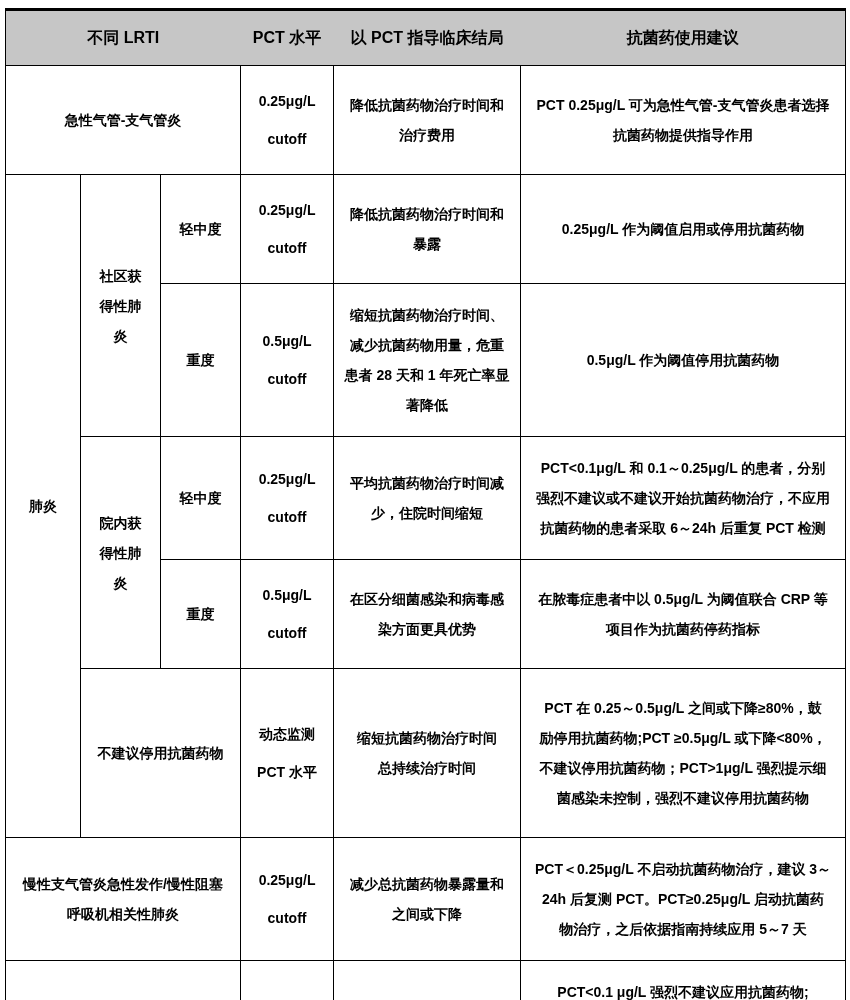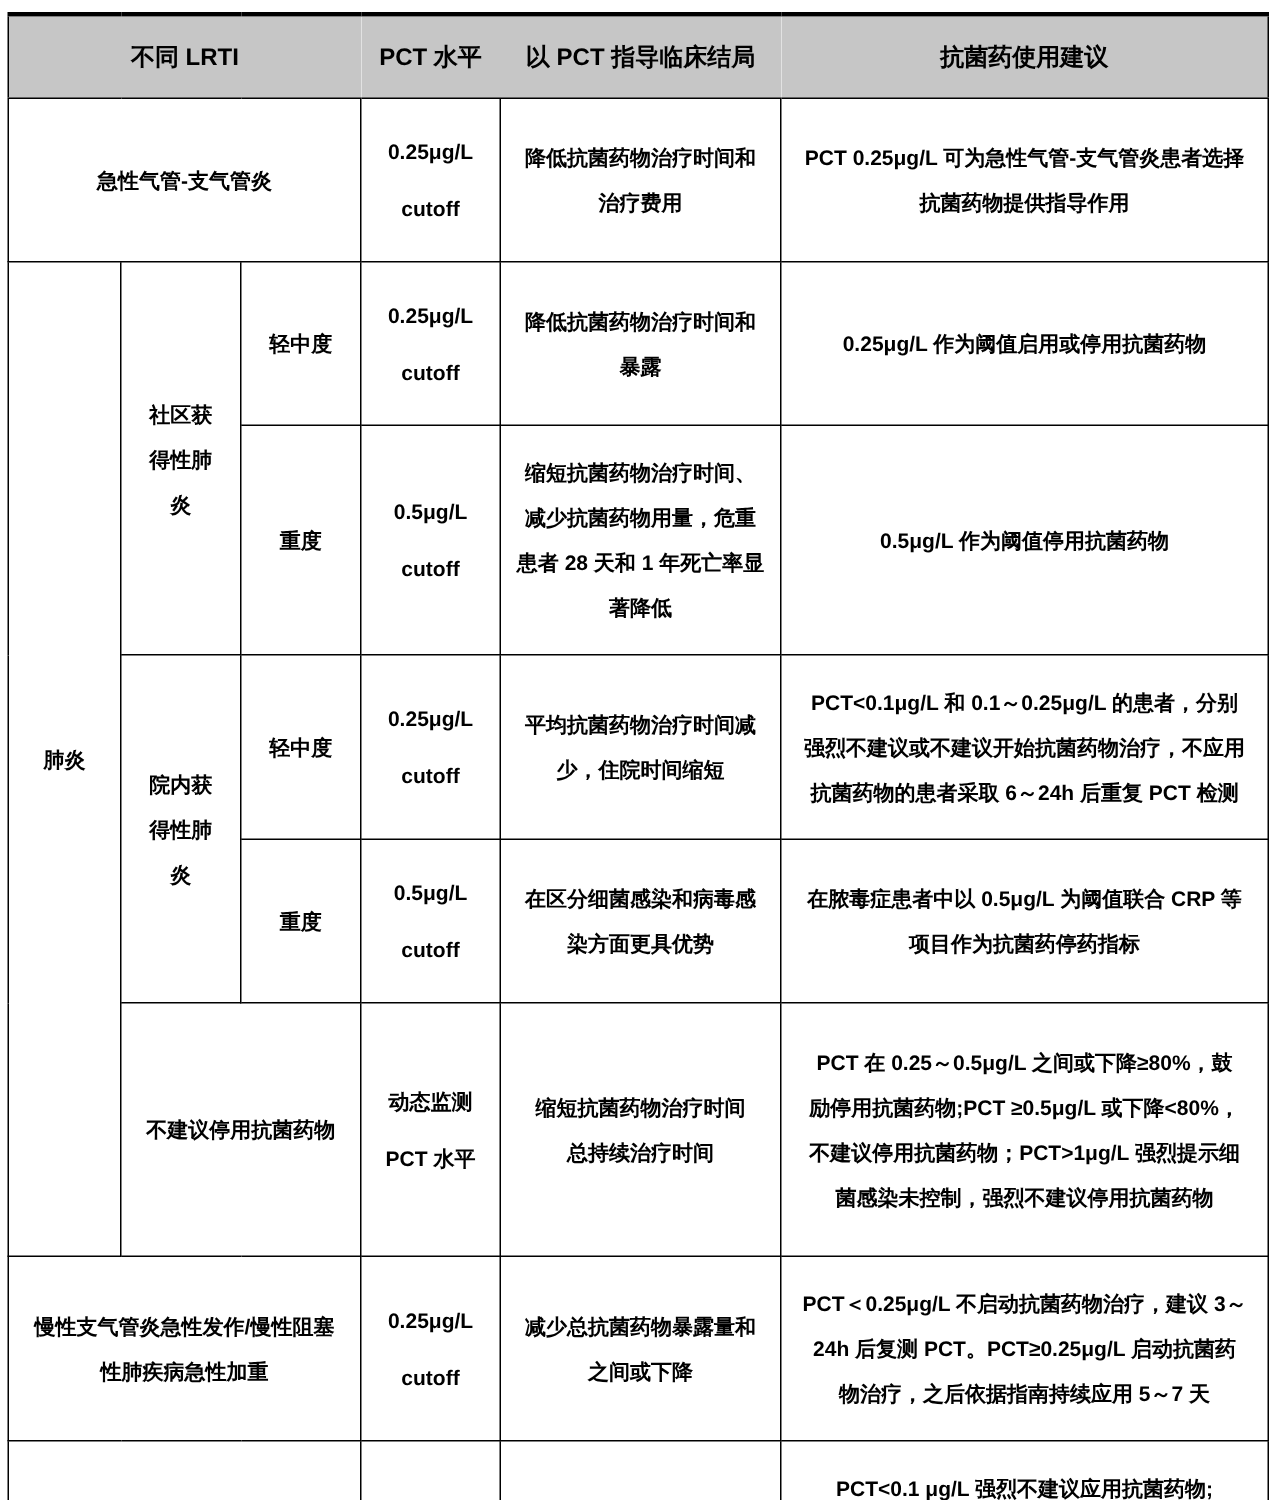--- a/index.html
+++ b/index.html
@@ -141,21 +141,21 @@
 PCT 水平</td>
         <td>缩短抗菌药物治疗时间
 总持续治疗时间</td>
         <td>PCT 在 0.25～0.5μg/L 之间或下降≥80%，鼓
 励停用抗菌药物;PCT ≥0.5μg/L 或下降&lt;80%，
 不建议停用抗菌药物；PCT&gt;1μg/L 强烈提示细
 菌感染未控制，强烈不建议停用抗菌药物</td>
       </tr>
       <tr class="h111">
         <td colspan="3">慢性支气管炎急性发作/慢性阻塞
-性肺疾病急性加重</td>
+呼吸机相关性肺炎</td>
         <td class="c-pct">0.25μg/L
 cutoff</td>
         <td>减少总抗菌药物暴露量和
 之间或下降</td>
         <td>PCT＜0.25μg/L 不启动抗菌药物治疗，建议 3～
 24h 后复测 PCT。PCT≥0.25μg/L 启动抗菌药
 物治疗，之后依据指南持续应用 5～7 天</td>
       </tr>
       <tr class="h136">
         <td colspan="3">强烈不建议停用抗菌药物</td>

